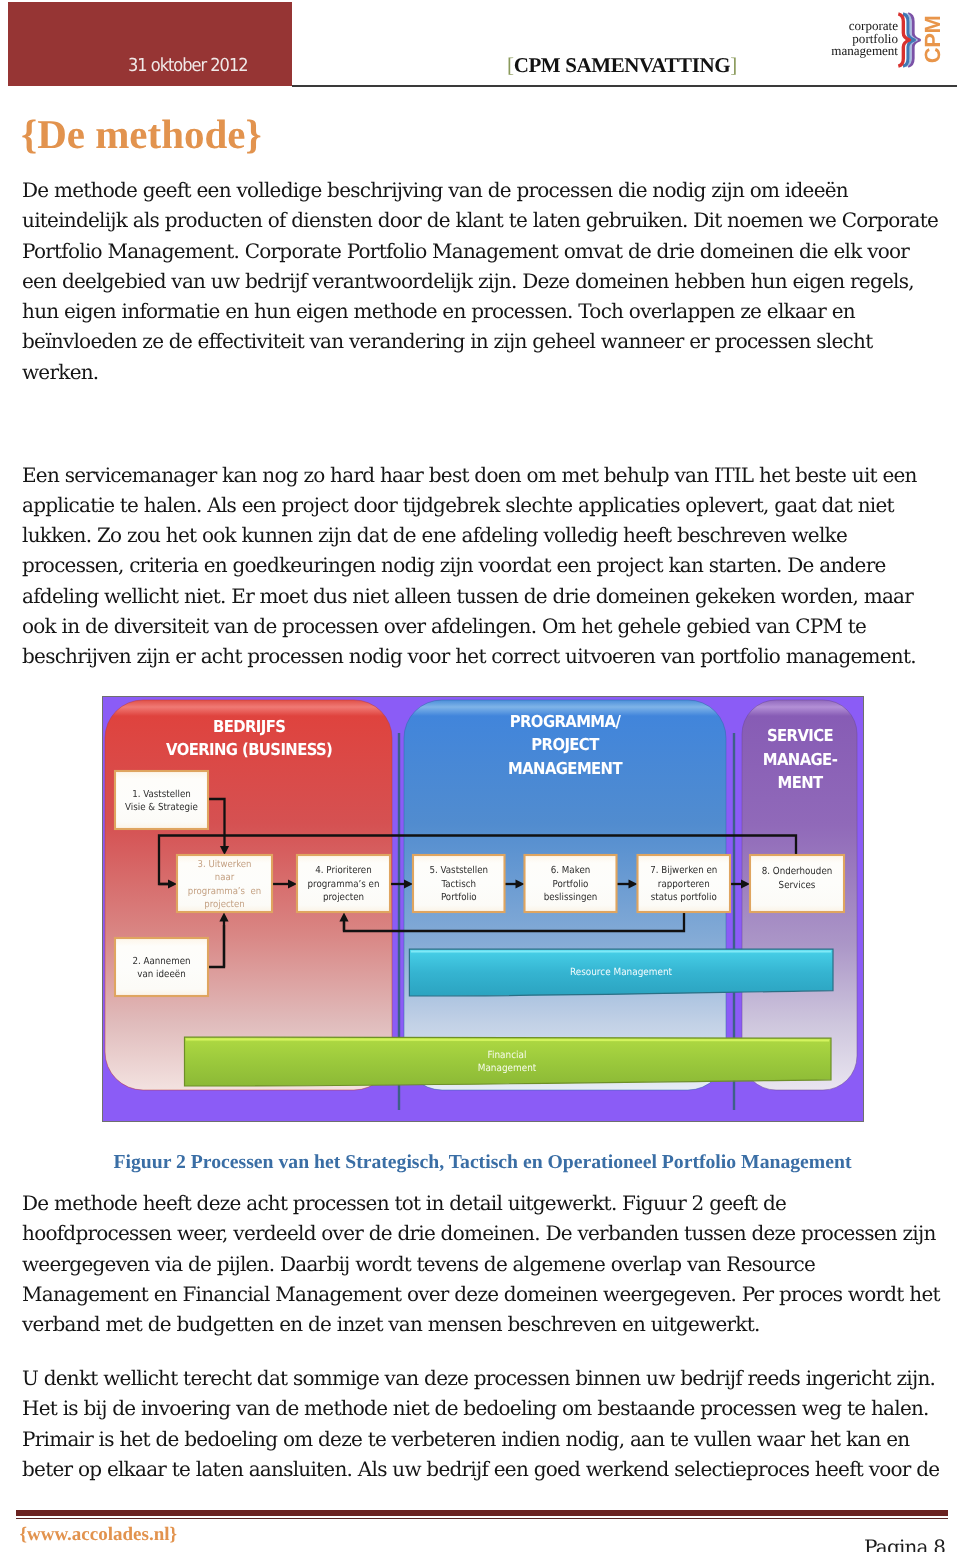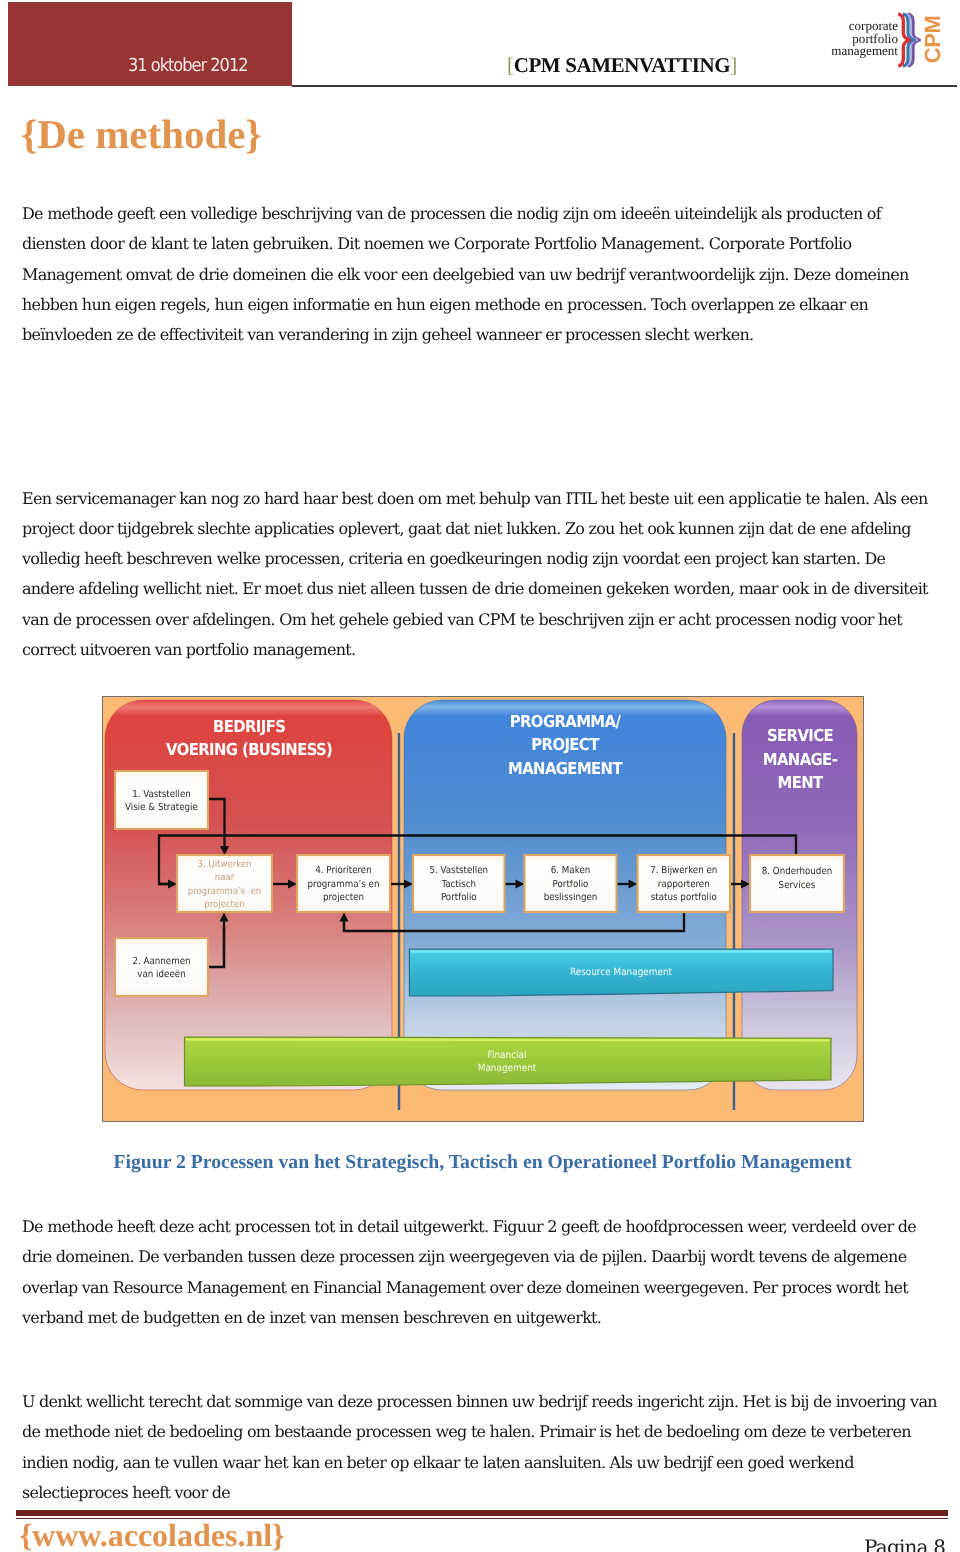--- a/index.html
+++ b/index.html
@@ -30,37 +30,37 @@
                  font-family:"Liberation Sans",sans-serif;font-size:22px;font-weight:bold;
                  color:#e8954a;line-height:17px;text-align:center;letter-spacing:-0.42px;
                  transform:rotate(-90deg);transform-origin:center center;}
 
   
   .doc-title{position:absolute;left:21px;top:117.2px;font-family:"Liberation Serif",serif;
              font-size:41px;font-weight:bold;line-height:34.5px;color:#e2934e;}
 
   
   .para{position:absolute;left:22px;width:918px;font-family:"DejaVu Serif",serif;
-        font-size:16px;letter-spacing:-0.75px;line-height:30.25px;color:#151515;text-align:left;margin-top:24px;}
+        font-size:20px;letter-spacing:-0.75px;line-height:30.25px;color:#151515;text-align:left;}
 
   
   .figwrap{position:absolute;left:102px;top:696px;width:762px;height:426px;
-           border:1px solid #6f6f6f;box-sizing:border-box;background:#fdba74;overflow:hidden;}
+           border:1px solid #6f6f6f;box-sizing:border-box;background:#8b5cf6;overflow:hidden;}
   .figsvg{position:absolute;left:-1px;top:-1px;display:block;}
 
   
   .caption{position:absolute;left:2.5px;top:1152.6px;width:960px;text-align:center;
            color:#3a6ea5;font-weight:bold;font-size:19.7px;line-height:19.7px;
            font-family:"Liberation Serif",serif;}
 
   
   .ftr-rule1{position:absolute;left:16px;top:1510.4px;width:932px;height:5.4px;background:#6b2220;}
   .ftr-rule2{position:absolute;left:16px;top:1517.9px;width:932px;height:1.6px;background:#5b2725;}
   .ftr-left{position:absolute;left:19.5px;top:1523px;font-family:"Liberation Serif",serif;
-             font-size:32px;line-height:24.6px;color:#e2934e;font-weight:bold;}
+             font-size:19px;line-height:24.6px;color:#e2934e;font-weight:bold;}
   .ftr-right{position:absolute;left:864px;top:1525.3px;font-family:"DejaVu Serif",serif;
               font-size:20px;letter-spacing:-0.8px;line-height:20px;color:#1c1c1c;margin-top:12px;}
 </style>
 </head>
 <body>
 
 <div class="page">
 
   <div class="hdr-box"></div>
   <div class="hdr-date">31 oktober 2012</div>

